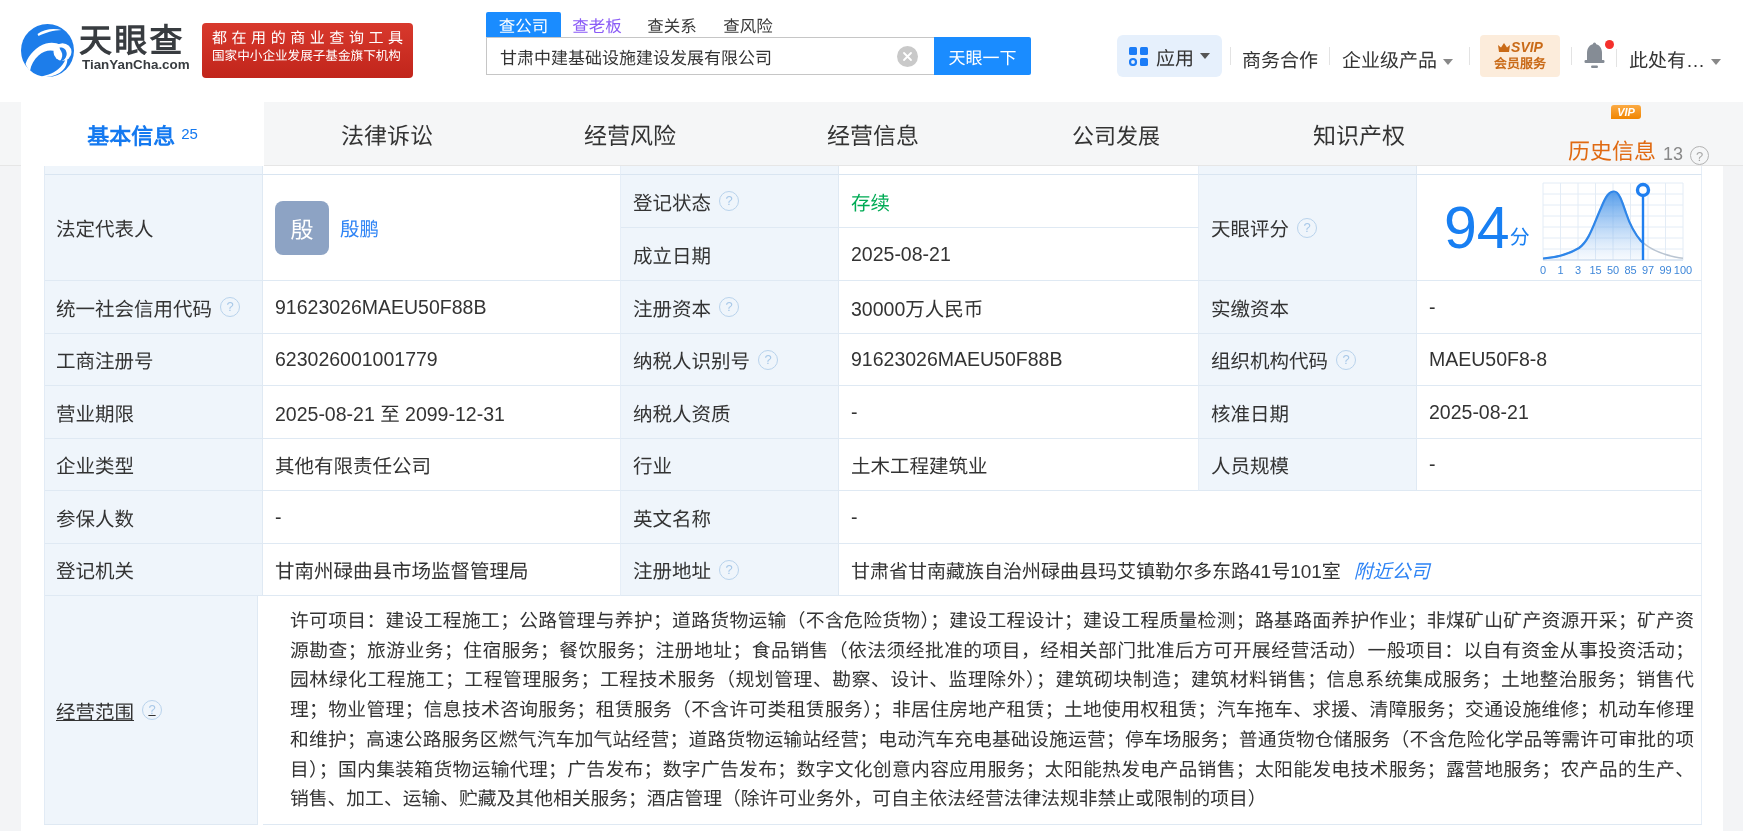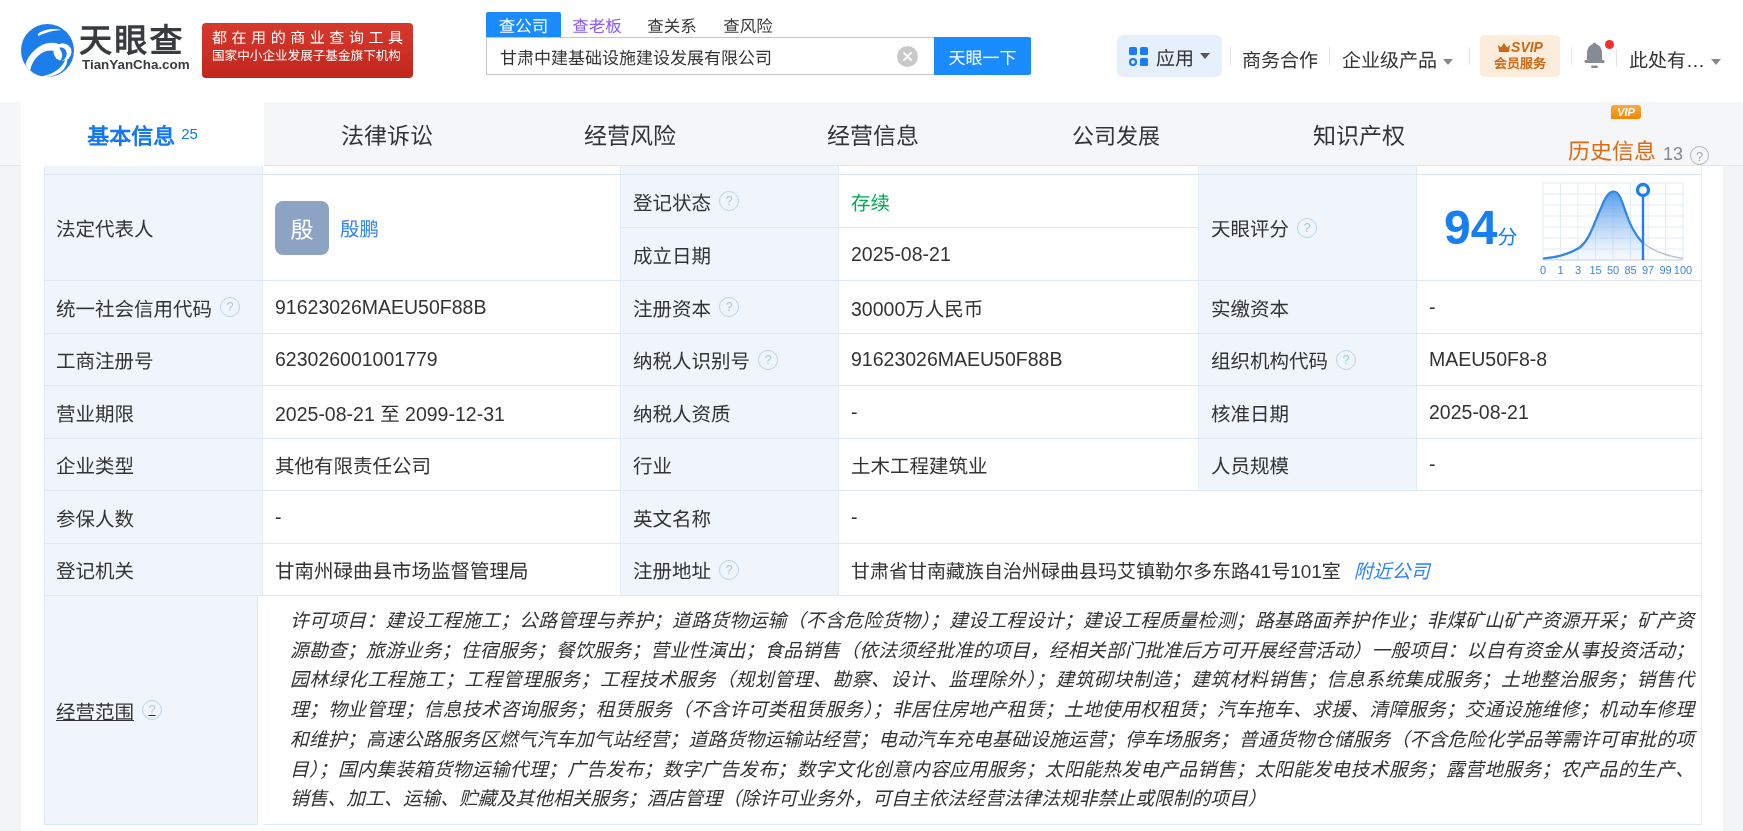--- a/index.html
+++ b/index.html
@@ -94,21 +94,21 @@
     <span class="link" style="margin-left:11px;">殷鹏</span>
   </div>
 <div class="cell lab" style="left:621px;top:175px;width:218px;height:53px;">登记状态<span class="qm">?</span></div>
 <div class="cell val" style="left:839px;top:175px;width:360px;height:53px;">
     <span style="color:#00ab55;">存续</span>
   </div>
 <div class="cell lab" style="left:621px;top:228px;width:218px;height:53px;">成立日期</div>
 <div class="cell val" style="left:839px;top:228px;width:360px;height:53px;">2025-08-21</div>
 <div class="cell lab" style="left:1199px;top:175px;width:218px;height:106px;">天眼评分<span class="qm">?</span></div>
 <div class="cell val" style="left:1417px;top:175px;width:285px;height:106px;padding-left:27px;">
-    <span style="font-size:48px;font-weight:bold;color:#187ff2;">94</span>
+    <span style="font-size:59px;font-weight:normal;color:#187ff2;">94</span>
     <span style="font-size:20px;color:#187ff2;margin-top:16px;">分</span>
 <svg width="162" height="98" viewBox="0 0 162 98" style="position:absolute;left:116px;top:7px;">
 <defs>
         <linearGradient id="bg1" x1="0" y1="0" x2="0" y2="1">
 <stop offset="0" stop-color="#3f90e8" stop-opacity="0.9"></stop>
           <stop offset="0.75" stop-color="#74aeee" stop-opacity="0.25"></stop>
           <stop offset="1" stop-color="#9cc4f2" stop-opacity="0.08"></stop>
         </linearGradient>
 <clipPath id="clipL">
           <rect x="0" y="0" width="110" height="98"></rect>
@@ -178,21 +178,21 @@
 <div class="cell val" style="left:1417px;top:439px;width:285px;height:52px;">-</div>
 <div class="cell lab" style="left:44px;top:491px;width:219px;height:53px;">参保人数</div>
 <div class="cell val" style="left:263px;top:491px;width:358px;height:53px;">-</div>
 <div class="cell lab" style="left:621px;top:491px;width:218px;height:53px;">英文名称</div>
 <div class="cell val" style="left:839px;top:491px;width:863px;height:53px;">-</div>
 <div class="cell lab" style="left:44px;top:544px;width:219px;height:52px;">登记机关</div>
 <div class="cell val" style="left:263px;top:544px;width:358px;height:52px;">甘南州碌曲县市场监督管理局</div>
 <div class="cell lab" style="left:621px;top:544px;width:218px;height:52px;">注册地址<span class="qm">?</span></div>
 <div class="cell val" style="left:839px;top:544px;width:863px;height:52px;font-size:19px;">甘肃省甘南藏族自治州碌曲县玛艾镇勒尔多东路41号101室<span class="link" style="margin-left:13px;font-style:italic;">附近公司</span></div>
 <div class="cell lab" style="left:44px;top:596px;width:214px;height:229px;text-decoration:underline;">经营范围<span class="qm">?</span></div>
-<div class="abs" style="left:263px;top:596px;width:1439px;height:229px;background:#fff;border-bottom:1px solid #dfe9f3;border-right:1px solid #e6eef7;padding:10px 7px 0 27px;font-size:18.8px;line-height:29.7px;color:#333;font-style:italic;">
+<div class="abs" style="left:263px;top:596px;width:1439px;height:229px;background:#fff;border-bottom:1px solid #dfe9f3;border-right:1px solid #e6eef7;padding:10px 7px 0 27px;font-size:18.8px;line-height:29.7px;color:#333;">
     <div style="text-align:justify;text-align-last:justify;">许可项目：建设工程施工；公路管理与养护；道路货物运输（不含危险货物）；建设工程设计；建设工程质量检测；路基路面养护作业；非煤矿山矿产资源开采；矿产资</div>
-    <div style="text-align:justify;text-align-last:justify;">源勘查；旅游业务；住宿服务；餐饮服务；营业性演出；食品销售（依法须经批准的项目，经相关部门批准后方可开展经营活动）一般项目：以自有资金从事投资活动；</div>
+    <div style="text-align:justify;text-align-last:justify;">源勘查；旅游业务；住宿服务；餐饮服务；注册地址；食品销售（依法须经批准的项目，经相关部门批准后方可开展经营活动）一般项目：以自有资金从事投资活动；</div>
     <div style="text-align:justify;text-align-last:justify;">园林绿化工程施工；工程管理服务；工程技术服务（规划管理、勘察、设计、监理除外）；建筑砌块制造；建筑材料销售；信息系统集成服务；土地整治服务；销售代</div>
     <div style="text-align:justify;text-align-last:justify;">理；物业管理；信息技术咨询服务；租赁服务（不含许可类租赁服务）；非居住房地产租赁；土地使用权租赁；汽车拖车、求援、清障服务；交通设施维修；机动车修理</div>
     <div style="text-align:justify;text-align-last:justify;">和维护；高速公路服务区燃气汽车加气站经营；道路货物运输站经营；电动汽车充电基础设施运营；停车场服务；普通货物仓储服务（不含危险化学品等需许可审批的项</div>
     <div style="text-align:justify;text-align-last:justify;">目）；国内集装箱货物运输代理；广告发布；数字广告发布；数字文化创意内容应用服务；太阳能热发电产品销售；太阳能发电技术服务；露营地服务；农产品的生产、</div>
     <div style="">销售、加工、运输、贮藏及其他相关服务；酒店管理（除许可业务外，可自主依法经营法律法规非禁止或限制的项目）</div>
   </div>
 <div class="abs" style="left:43.5px;top:166px;width:1px;height:658px;background:#e2ebf5;"></div>
 </body></html>

